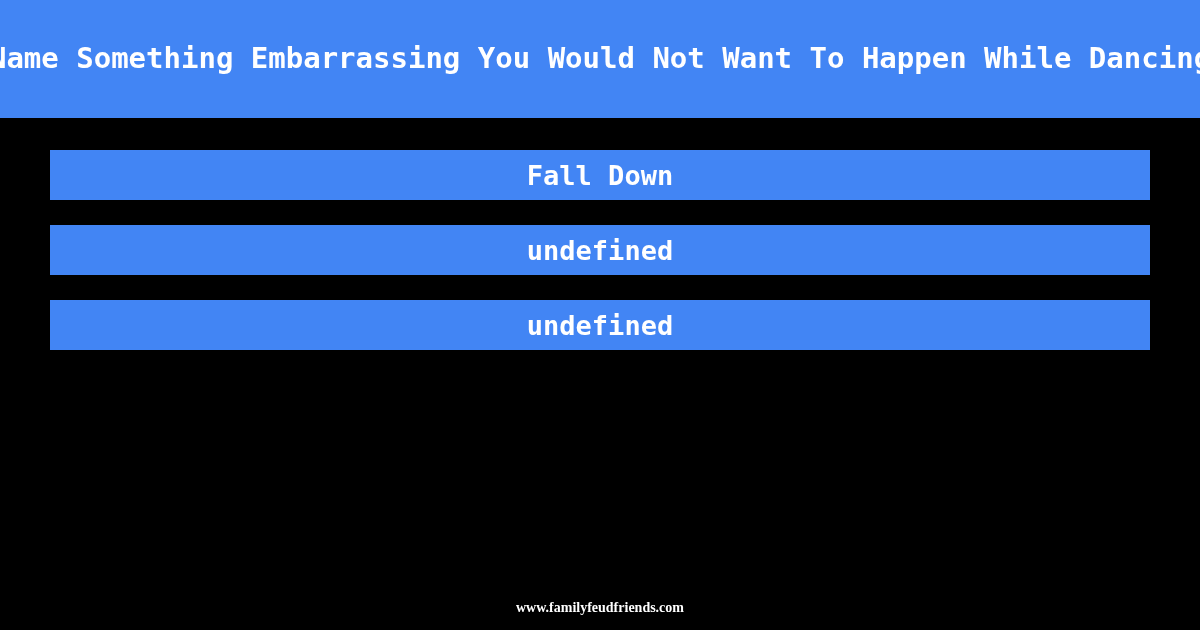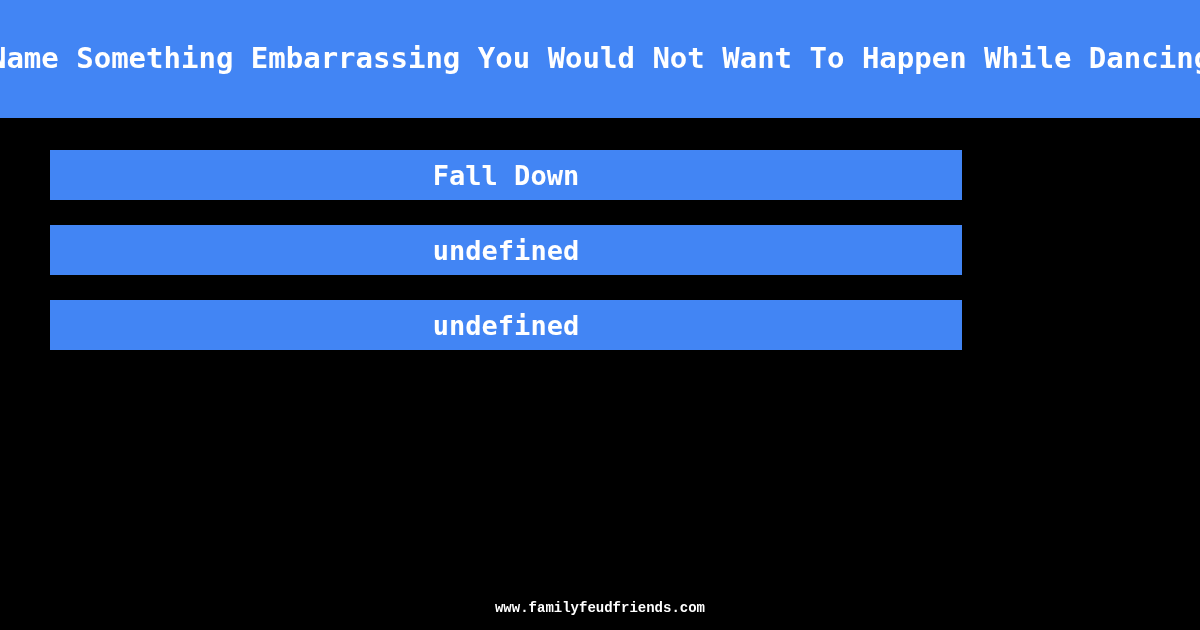--- a/index.html
+++ b/index.html
@@ -48,21 +48,21 @@
   }
 
   
   .answers {
     position: absolute;
     left: 50px;
     top: 150px;
     width: 1100px;
   }
   .answer-row {
-    width: 912px;
+    width: 1100px;
     height: 50px;
     background: #4285f4;
     display: flex;
     align-items: center;
     justify-content: center;
     margin-bottom: 25px;
   }
   .answer-row:last-child {
     margin-bottom: 0;
   }
@@ -79,21 +79,21 @@
   
   .footer {
     position: absolute;
     left: 0;
     top: 597px;
     width: 1200px;
     text-align: center;
   }
   .footer-text {
     color: #ffffff;
-    font-family: Liberation Mono, monospace;
+    font-family: Liberation Serif, serif;
     font-weight: bold;
     font-size: 14px;
     line-height: 20px;
     letter-spacing: 0px;
     white-space: nowrap;
     text-align: center;
   }
 </style>
 </head>
 <body>

